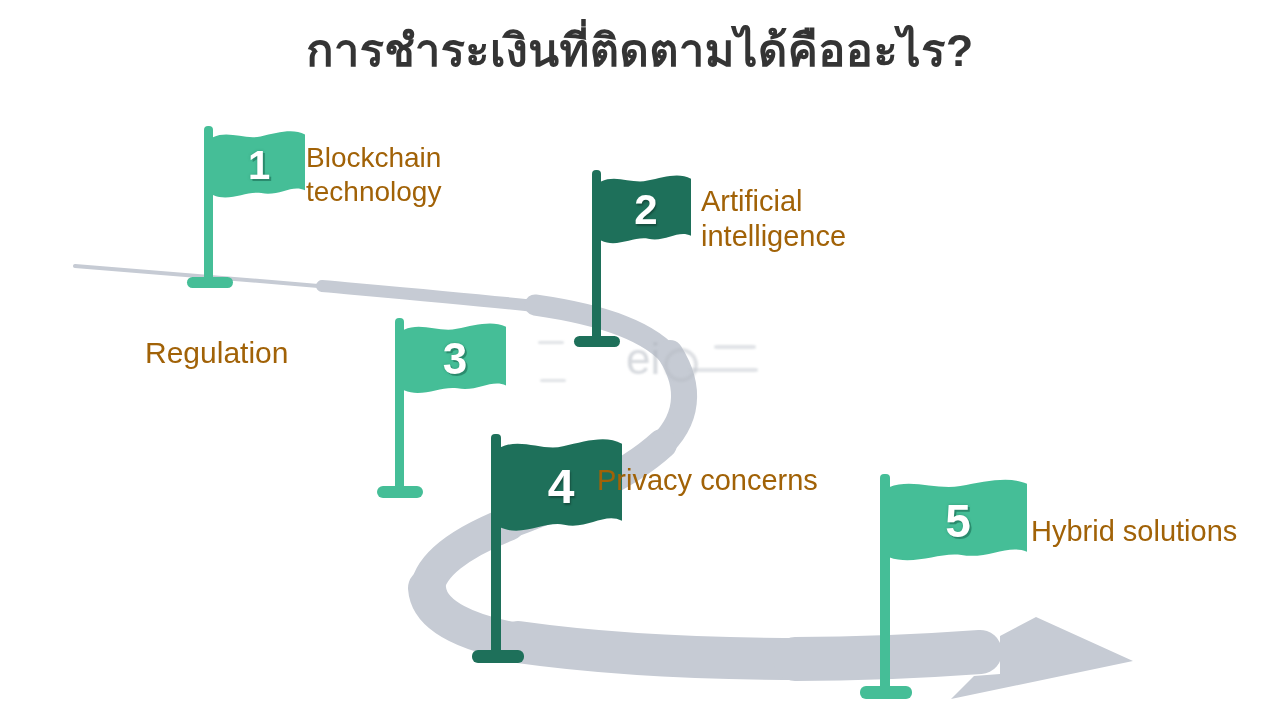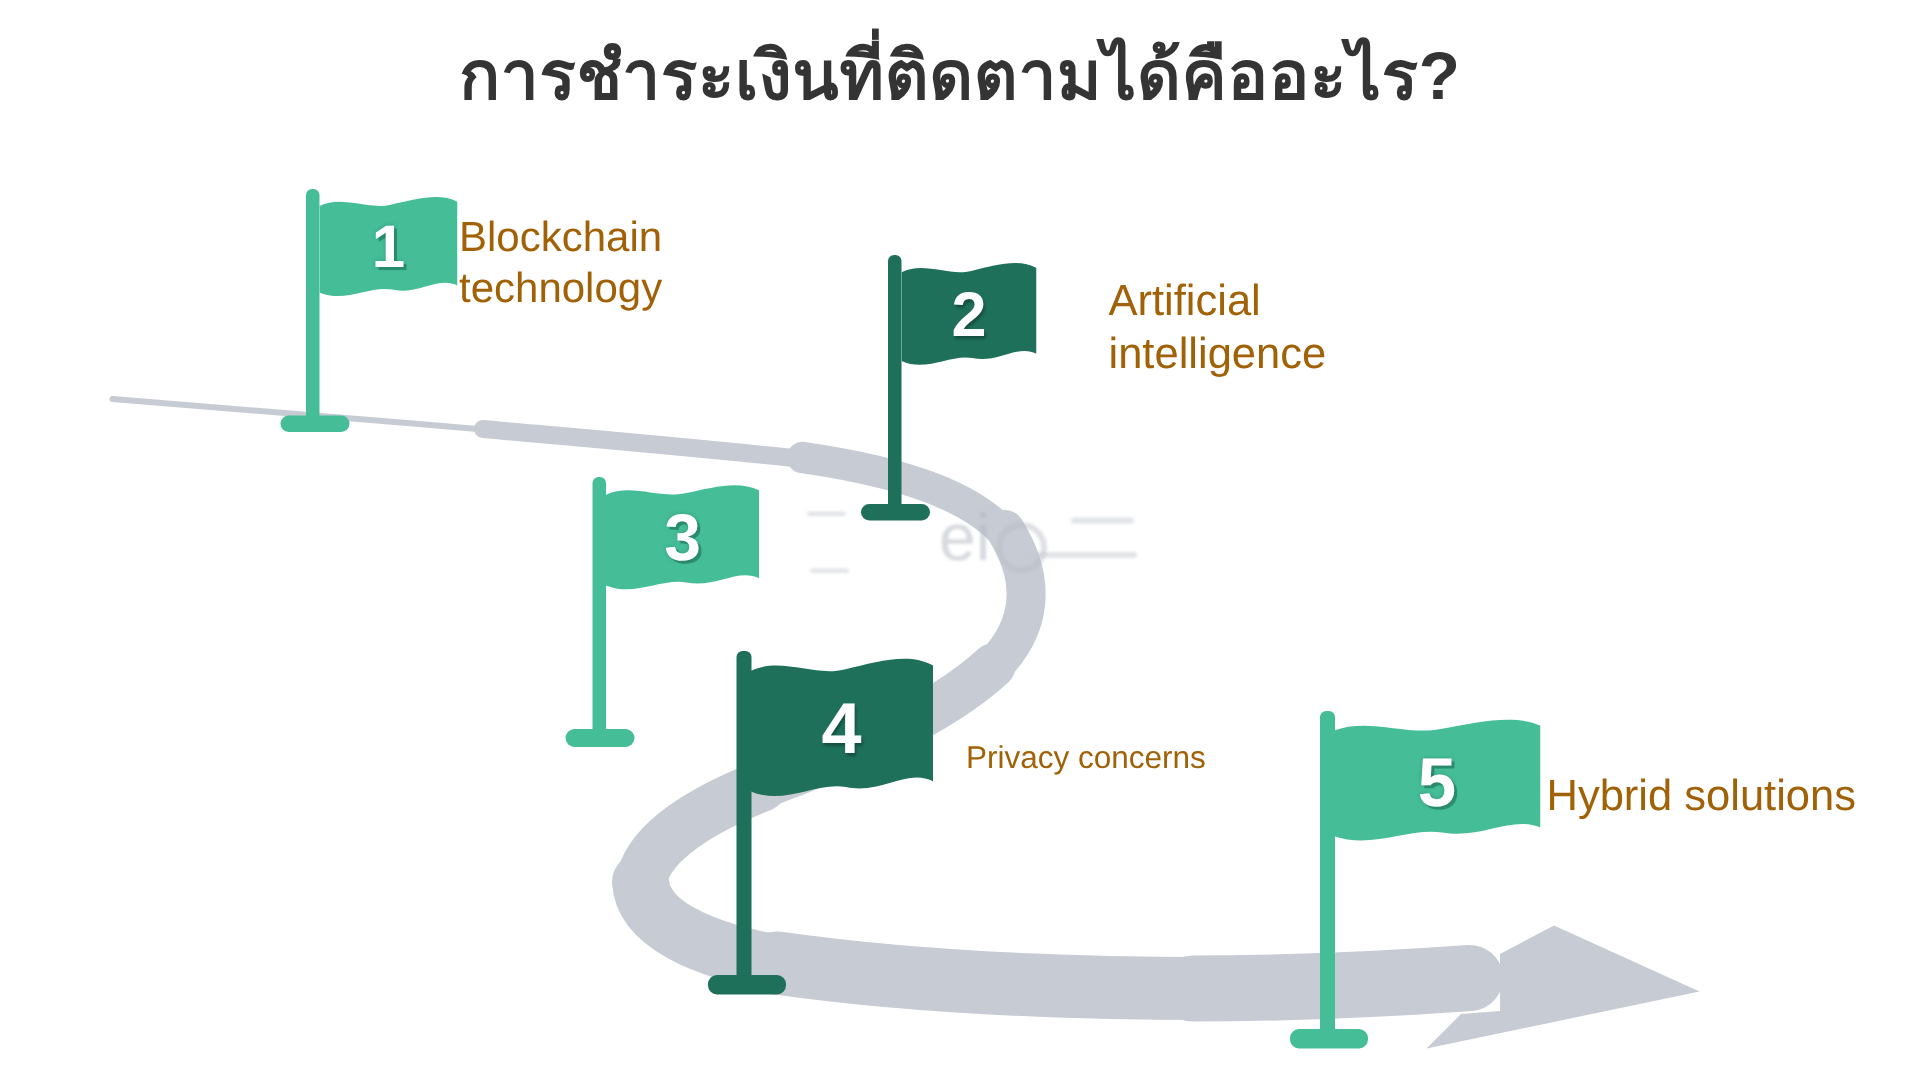--- a/index.html
+++ b/index.html
@@ -42,23 +42,23 @@
   .numwrap{
     position:absolute;display:flex;align-items:center;justify-content:center;
     color:#ffffff;font-weight:700;
   }
   .light .numwrap{text-shadow:2px 2px 0 rgba(23,103,80,.55),0 0 3px rgba(23,103,80,.4);}
   .dark  .numwrap{text-shadow:1px 2px 2px rgba(0,0,0,.3);}
 
   
   .lbl{position:absolute;z-index:4;color:#a16207;line-height:1.22;}
   .lbl-1{left:306px;top:141px;width:170px;font-size:28px;}
-  .lbl-2{left:701px;top:184px;width:180px;font-size:29px;margin-left:38px;}
+  .lbl-2{left:701px;top:184px;width:180px;font-size:29px;}
   .lbl-3{left:145px;top:335px;font-size:30px;white-space:nowrap;}
-  .lbl-4{left:644px;top:463px;font-size:21px;white-space:nowrap;margin-top:30px;}
+  .lbl-4{left:597px;top:463px;font-size:29px;white-space:nowrap;}
   .lbl-5{left:1031px;top:514px;font-size:29px;white-space:nowrap;}
 </style>
 </head>
 <body>
 
 <div class="stage">
 
   <svg class="road" width="1280" height="720" viewBox="0 0 1280 720">
     <g stroke="#C6CBD4" fill="none" stroke-linecap="round">
       <path d="M75,266 C180,274 250,280 330,287" stroke-width="4"></path>
@@ -123,16 +123,17 @@
     <div class="pole" style="left:880px;top:474px;width:10px;height:220px;"></div>
     <div class="base" style="left:860px;top:686px;width:52px;height:13px;"></div>
     <svg class="flagface" style="left:889px;top:477px;" width="138" height="95" viewBox="0 0 120 84" preserveAspectRatio="none">
       <path d="M0,9 C20,1 42,12 62,8 C84,4 104,-1 120,6 L120,66 C103,59 86,73 63,69 C44,66 22,79 0,71 Z"></path>
     </svg>
     <div class="numwrap" style="left:889px;top:477px;width:138px;height:88px;font-size:46px;">5</div>
   </div>
 
   <div class="lbl lbl-1">Blockchain technology</div>
   <div class="lbl lbl-2">Artificial intelligence</div>
+  <div class="lbl lbl-3">Regulation</div>
   <div class="lbl lbl-4">Privacy concerns</div>
   <div class="lbl lbl-5">Hybrid solutions</div>
 
 </div>
 
 </body></html>

